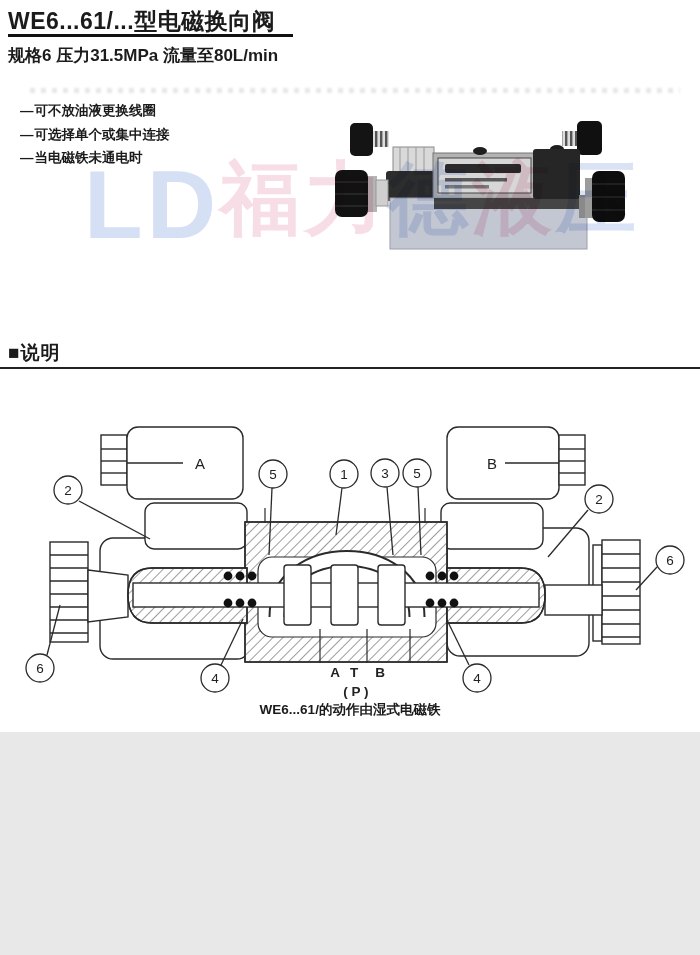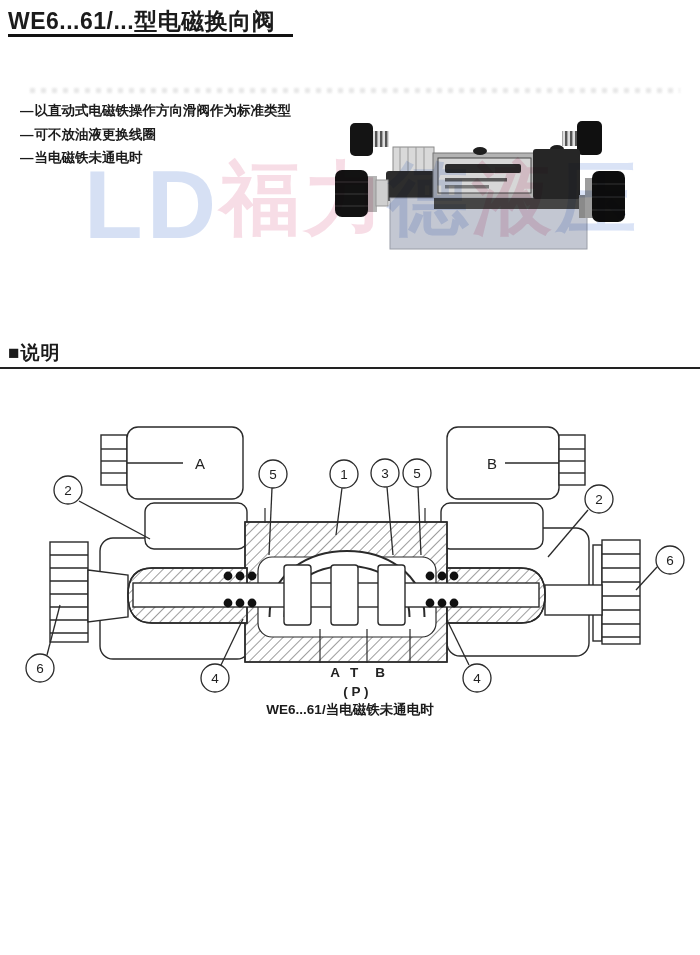--- a/index.html
+++ b/index.html
@@ -1,17 +1,17 @@
 <!DOCTYPE html>
 <html><head>
 <meta charset="utf-8">
 <style>
   html,body{margin:0;padding:0;background:#e8e8e8;}
   .page{
-    position:relative;width:700px;height:955px;margin:0 auto;
+    position:relative;width:700px;height:732px;margin:0 auto;
     background:#fff;overflow:hidden;
     font-family:"Liberation Sans",sans-serif;color:#1b1b1b;
   }
   .abs{position:absolute;}
   
   .title{top:6px;left:8px;font-size:23px;font-weight:bold;letter-spacing:.5px;}
   .title-rule{top:34px;left:8px;width:285px;height:3px;background:#111;}
   .subtitle{top:44px;left:8px;font-size:17px;font-weight:bold;}
   .scan-artifact{top:88px;left:30px;width:650px;height:5px;opacity:.35;filter:blur(1px);
     background:repeating-linear-gradient(90deg,#bbb 0 5px,transparent 5px 11px);}
@@ -37,25 +37,26 @@
     font-weight:bold;color:#222;text-align:justify;}
   .description p{margin:0;text-indent:2em;}
 </style>
 </head>
 <body>
 
 <div class="page">
 
   <div class="abs title">WE6...61/...型电磁换向阀</div>
   <div class="abs title-rule"></div>
+  <div class="abs subtitle">规格6  压力31.5MPa  流量至80L/min</div>
   <div class="abs scan-artifact"></div>
 
   <div class="abs features">
-    <div class="feature-row"><span class="dash">—</span><span>以直动式电磁铁操作方向滑阀作为标准类型</span></div>
     <div class="feature-row"><span class="dash">—</span><span>可不放油液更换线圈</span></div>
+    <div class="feature-row"><span class="dash">—</span><span>可选择单个或集中连接</span></div>
     <div class="feature-row"><span class="dash">—</span><span>当电磁铁未通电时</span></div>
   </div>
 
   <div class="abs watermark"><span class="lat" style="color: rgb(174, 194, 234);">L</span><span class="lat" style="color: rgb(174, 194, 234);">D</span><span class="cjk" style="color: rgb(240, 188, 205);">福</span><span class="cjk" style="color: rgb(240, 188, 205);">力</span><span class="cjk" style="color: rgb(182, 200, 238);">德</span><span class="cjk" style="color: rgb(240, 188, 205);">液</span><span class="cjk" style="color: rgb(182, 200, 238);">压</span></div>
 
   <svg class="abs photo" viewBox="0 0 300 150" width="300" height="150">
     <defs>
       <pattern id="thread" width="5" height="20" patternUnits="userSpaceOnUse">
         <rect width="5" height="20" fill="#ddd"></rect>
           <rect width="2.4" height="20" fill="#555"></rect>
@@ -266,18 +267,18 @@
           </g>
         <g>
             <line x1="469" y1="260" x2="447" y2="215"></line>
             <circle cx="477" cy="273" r="14" fill="#fff"></circle>
             <text x="477" y="278" font-size="13.5" fill="#222" stroke="none" text-anchor="middle">4</text>
           </g>
       </g>
     </g>
   </svg>
 
-  <div class="abs caption">WE6...61/当电磁铁未通电时</div>
+  <div class="abs caption">WE6...61/的动作由湿式电磁铁</div>
 
   <div class="abs description">
   </div>
 
 </div>
 
 </body></html>

